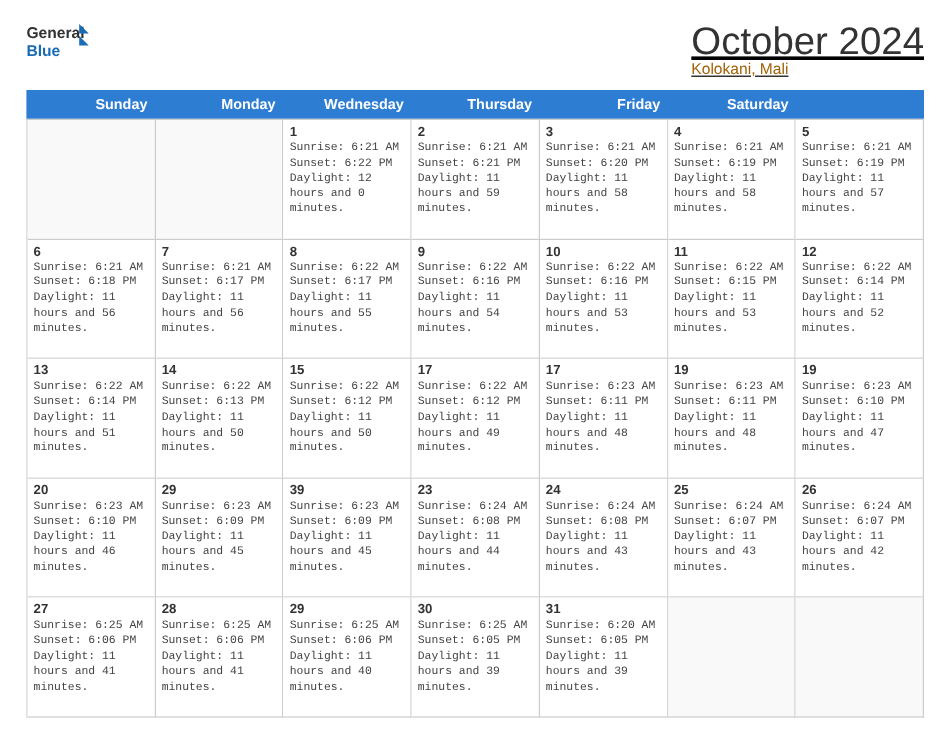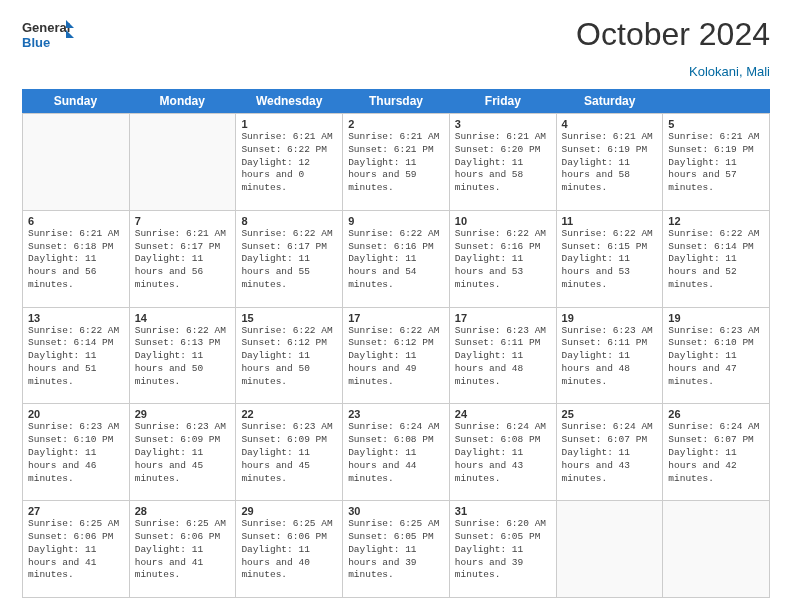--- a/index.html
+++ b/index.html
@@ -22,49 +22,49 @@
       justify-content: space-between;
       align-items: flex-start;
       margin-bottom: 10px;
     }
     .logo {
       display: flex;
       align-items: center;
       gap: 4px;
     }
     .title-block {
-      text-align: right;
+      text-decoration: underline;
     }
     .month-title {
       font-size: 32px;
       font-weight: normal;
       color: #333;
       line-height: 1;
     }
     .location {
       font-size: 13px;
-      color: #0369a1;
-      margin-top: 14px;
+      color: #a16207;
+      margin-top: 0;
     }
     .calendar {
       flex: 1;
       display: flex;
       flex-direction: column;
     }
     .cal-header {
       display: grid;
       grid-template-columns: repeat(7, 1fr);
       background: #2d7dd2;
     }
     .cal-header-cell {
       color: #fff;
       font-size: 12px;
       font-weight: bold;
       padding: 5px 6px;
-      text-align: center;
+      text-align: right;
     }
     .cal-body {
       flex: 1;
       display: grid;
       grid-template-rows: repeat(5, 1fr);
       border-left: 1px solid #ccc;
       border-top: 1px solid #ccc;
     }
     .cal-row {
       display: grid;
@@ -252,21 +252,21 @@
 Sunset: 6:10 PM
 Daylight: 11 hours and 46 minutes.</div>
           </div>
           <div class="cal-cell">
             <span class="day-num">29</span>
             <div class="info" style="white-space: pre-line;">Sunrise: 6:23 AM
 Sunset: 6:09 PM
 Daylight: 11 hours and 45 minutes.</div>
           </div>
           <div class="cal-cell">
-            <span class="day-num">22</span>
+            <span class="day-num">39</span>
             <div class="info" style="white-space: pre-line;">Sunrise: 6:23 AM
 Sunset: 6:09 PM
 Daylight: 11 hours and 45 minutes.</div>
           </div>
           <div class="cal-cell">
             <span class="day-num">23</span>
             <div class="info" style="white-space: pre-line;">Sunrise: 6:24 AM
 Sunset: 6:08 PM
 Daylight: 11 hours and 44 minutes.</div>
           </div>

